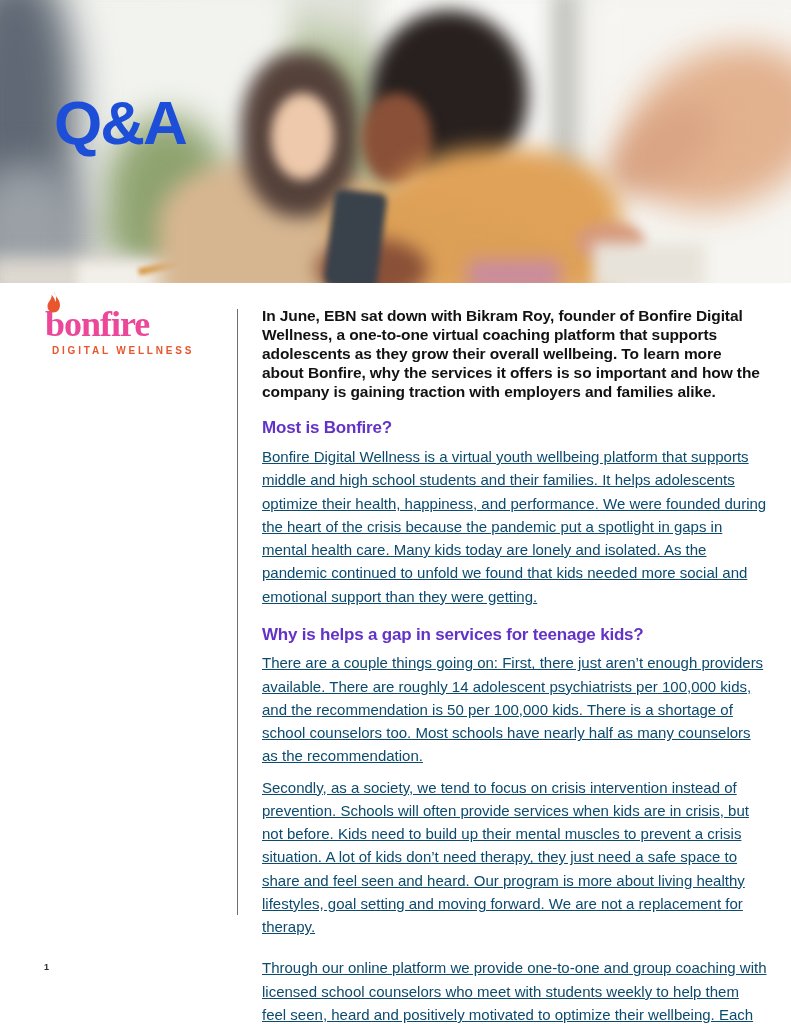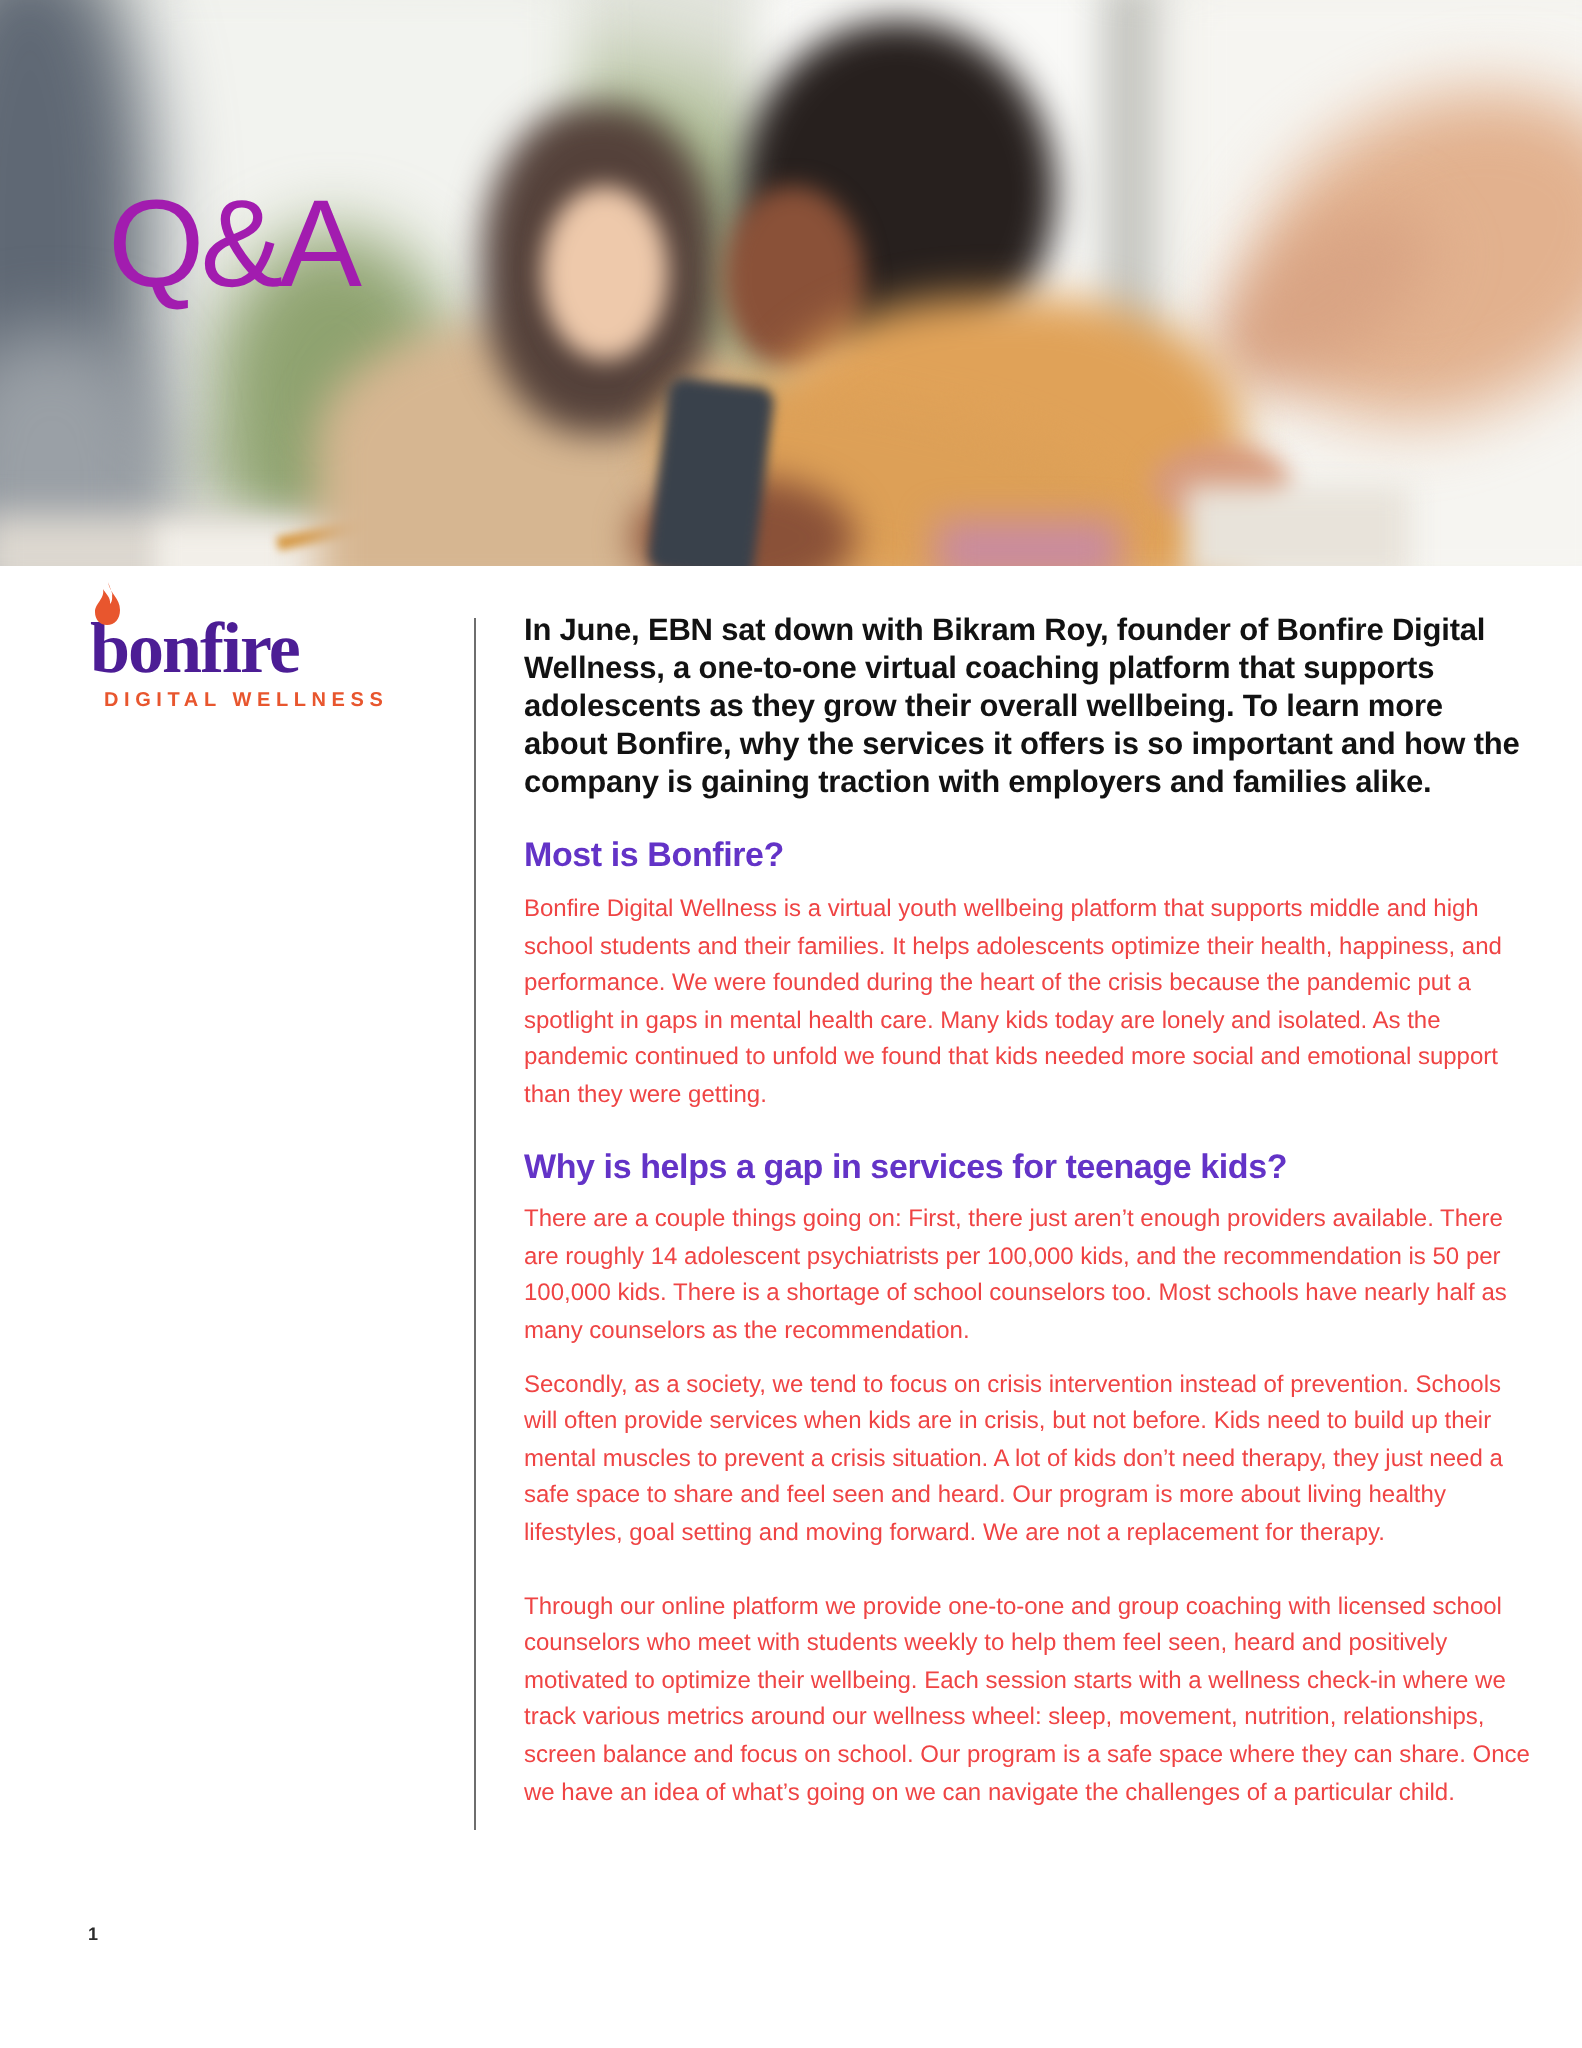--- a/index.html
+++ b/index.html
@@ -35,30 +35,30 @@
   .s-phone      { left:329px; top:191px; width:53px;  height:97px;  background:#39414b; border-radius:8px; filter:blur(3px); transform:rotate(7deg); }
   .s-table      { left:-10px; top:257px; width:485px; height:42px;  background:#ddd8d0; filter:blur(9px); }
   .s-paper      { left:78px;  top:263px; width:262px; height:32px;  background:#f2efe9; filter:blur(6px); }
   .s-pencil     { left:138px; top:261px; width:72px;  height:7px;   background:#d89a43; filter:blur(2px); transform:rotate(-12deg); }
   .s-pink       { left:468px; top:260px; width:92px;  height:30px;  background:#c98ba0; filter:blur(9px); }
   .s-basket     { left:593px; top:243px; width:112px; height:47px;  background:#e8e3da; filter:blur(7px); }
   .s-strap      { left:575px; top:222px; width:70px;  height:40px;  background:#d79a7c; border-radius:50%; filter:blur(6px); }
 
   .hero-title {
     position:absolute; left:54px; top:92px;
-    font-size:62px; font-weight:400; letter-spacing:-2px;
-    color:#a21caf; line-height:1;
+    font-size:62px; font-weight:700; letter-spacing:-2px;
+    color:#1d4ed8; line-height:1;
   }
 
   
   .logo-block { position:absolute; left:45px; top:306px; width:170px; }
   .bonfire-word {
     position:relative; display:inline-block;
     font-family:"Liberation Serif", serif; font-weight:700;
-    font-size:36px; line-height:1; letter-spacing:-1px; color:#4c1d95;
+    font-size:36px; line-height:1; letter-spacing:-1px; color:#ec4899;
   }
   .flame-icon { position:absolute; left:-1px; top:-15px; width:20px; height:22px; }
   .logo-tagline {
     margin-top:3px; padding-left:7px;
     font-size:10px; font-weight:700; letter-spacing:2.8px; color:#e8562e;
   }
 
   
   .divider { position:absolute; left:237px; top:309px; width:1px; height:606px; background:#6e6e6e; }
 
@@ -67,21 +67,21 @@
   .intro {
     font-size:15.5px; font-weight:700; line-height:1.23;
     letter-spacing:-0.1px; color:#121212;
   }
   .section { margin-top:18px; }
   .section h2 {
     margin:0 0 7px 0; font-size:17px; line-height:1.1;
     color:#6333c7; font-weight:700; letter-spacing:-0.2px;
   }
   .section p {
-    margin:0; font-size:12px; line-height:1.55; color:#ef4444;
+    margin:0; font-size:15px; line-height:1.55; color:#0c4a6e;text-decoration:underline;
   }
   .section p + p { margin-top:8px; }
 
   
   .page-num {
     position:absolute; left:44px; top:962px;
     font-size:9px; font-weight:700; color:#2b2b2b;
   }
   .ebn-logo { position:absolute; left:668px; top:938px; width:100px; height:52px; }
   .ebn-text {

